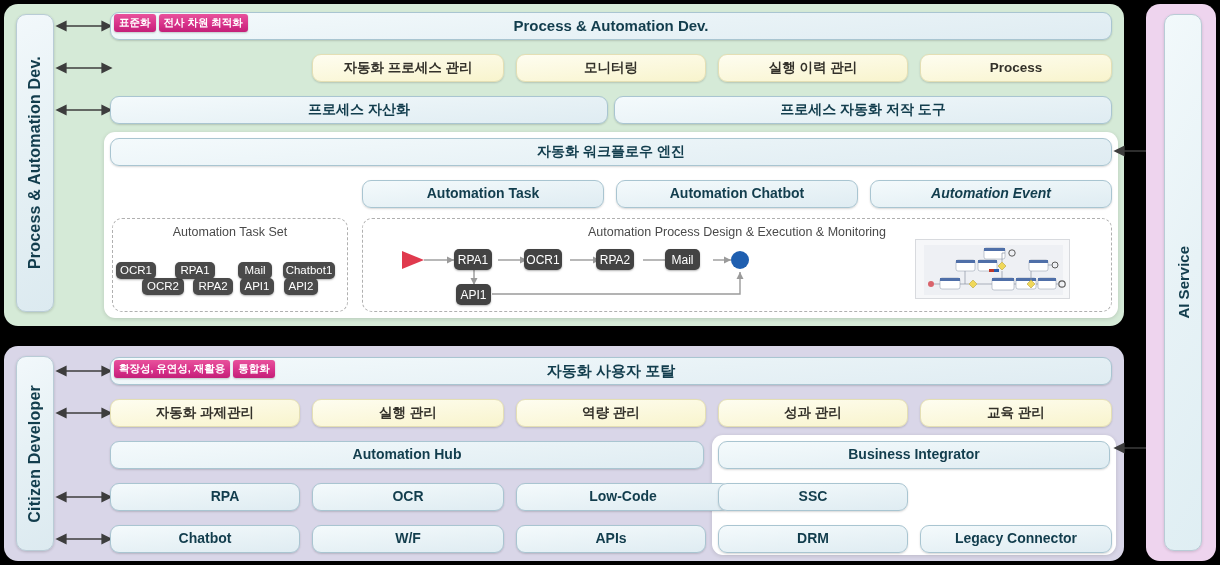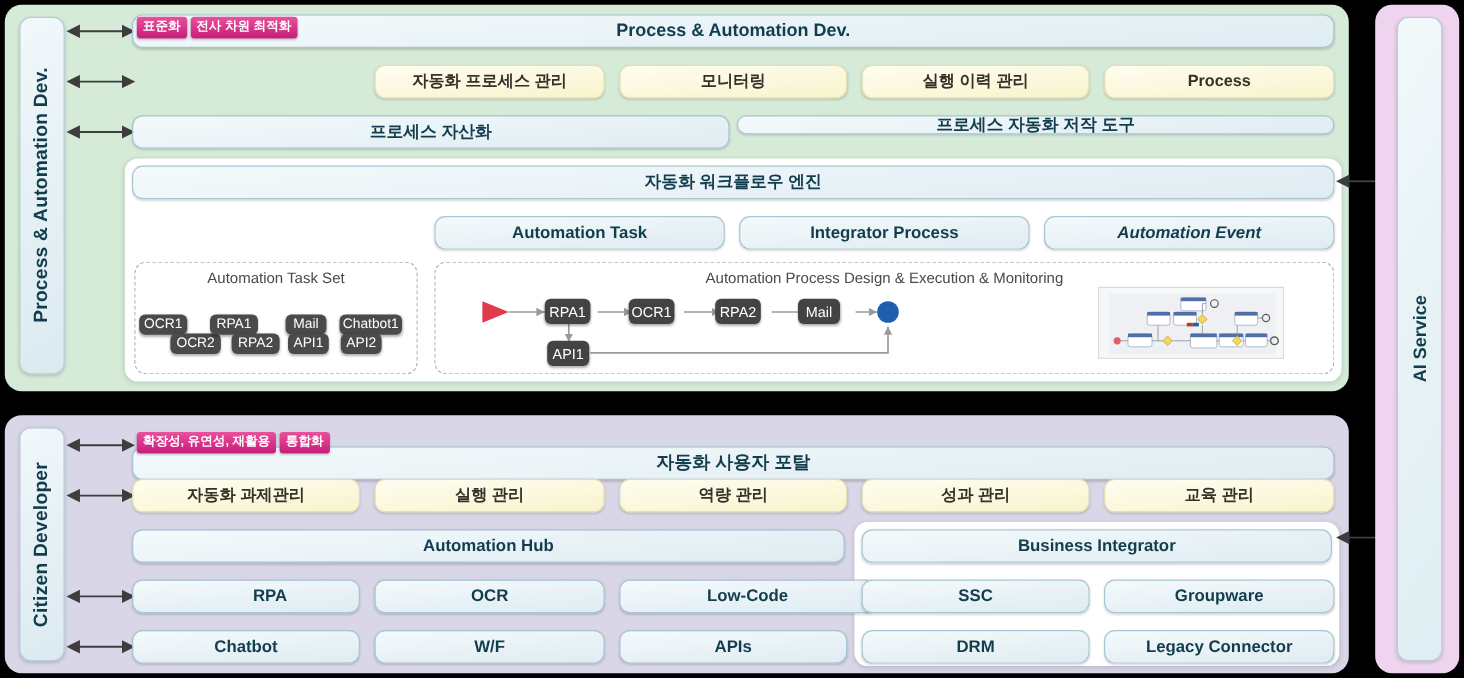--- a/index.html
+++ b/index.html
@@ -183,28 +183,28 @@
     <div class="badge">표준화</div>
     <div class="badge">전사 차원 최적화</div>
   </div>
 
   <div class="box cream" style="left:312px;top:54px;width:192px;height:28px;font-size:13.5px;">자동화 프로세스 관리</div>
   <div class="box cream" style="left:516px;top:54px;width:190px;height:28px;font-size:13.5px;">모니터링</div>
   <div class="box cream" style="left:718px;top:54px;width:190px;height:28px;font-size:13.5px;text-align:right;">실행 이력 관리</div>
   <div class="box cream" style="left:920px;top:54px;width:192px;height:28px;font-size:13.5px;">Process</div>
 
   <div class="box blue" style="left:110px;top:96px;width:498px;height:28px;font-size:14px;">프로세스 자산화</div>
-  <div class="box blue" style="left:614px;top:96px;width:498px;height:16px;font-size:14px;">프로세스 자동화 저작 도구</div>
+  <div class="box blue" style="left:614px;top:96px;width:498px;height:28px;font-size:14px;">프로세스 자동화 저작 도구</div>
 
   <div class="whitewrap" style="left:104px;top:132px;width:1014px;height:186px;"></div>
 
   <div class="box blue" style="left:110px;top:138px;width:1002px;height:28px;font-size:14px;">자동화 워크플로우 엔진</div>
 
   <div class="box blue" style="left:362px;top:180px;width:242px;height:28px;font-size:14px;">Automation Task</div>
-  <div class="box blue" style="left:616px;top:180px;width:242px;height:28px;font-size:14px;">Integrator Process</div>
+  <div class="box blue" style="left:616px;top:180px;width:242px;height:28px;font-size:14px;">Automation Chatbot</div>
   <div class="box blue" style="left:870px;top:180px;width:242px;height:28px;font-size:14px;font-style:italic;">Automation Event</div>
 
   <div class="dashed" style="left:112px;top:218px;width:236px;height:94px;">
     <div class="dashed-title">Automation Task Set</div>
   </div>
   <div class="chip" style="left:116px;top:262px;width:40px;height:17px;">OCR1</div>
   <div class="chip" style="left:142px;top:278px;width:42px;height:17px;">OCR2</div>
   <div class="chip" style="left:175px;top:262px;width:40px;height:17px;">RPA1</div>
   <div class="chip" style="left:193px;top:278px;width:40px;height:17px;">RPA2</div>
   <div class="chip" style="left:238px;top:262px;width:34px;height:17px;">Mail</div>
@@ -310,42 +310,41 @@
     <svg width="44" height="14" viewBox="0 0 44 14">
         <line x1="3" y1="7" x2="41" y2="7" stroke="#3d3d3d" stroke-width="1.6" marker-start="url(#ahL)" marker-end="url(#ahR)"></line>
       </svg>
   </div>
   <div class="arrow" style="left:62px;top:532px;width:44px;">
     <svg width="44" height="14" viewBox="0 0 44 14">
         <line x1="3" y1="7" x2="41" y2="7" stroke="#3d3d3d" stroke-width="1.6" marker-start="url(#ahL)" marker-end="url(#ahR)"></line>
       </svg>
   </div>
 
-  <div class="box blue" style="left:110px;top:357px;width:1002px;height:28px;font-size:15px;margin-top:15px;">자동화 사용자 포탈</div>
+  <div class="box blue" style="left:110px;top:357px;width:1002px;height:28px;font-size:15px;">자동화 사용자 포탈</div>
   <div class="badges" style="left:114px;top:360px;">
     <div class="badge">확장성, 유연성, 재활용</div>
     <div class="badge">통합화</div>
   </div>
 
   <div class="box cream" style="left:110px;top:399px;width:190px;height:28px;font-size:13.5px;">자동화 과제관리</div>
   <div class="box cream" style="left:312px;top:399px;width:192px;height:28px;font-size:13.5px;">실행 관리</div>
   <div class="box cream" style="left:516px;top:399px;width:190px;height:28px;font-size:13.5px;">역량 관리</div>
   <div class="box cream" style="left:718px;top:399px;width:190px;height:28px;font-size:13.5px;">성과 관리</div>
   <div class="box cream" style="left:920px;top:399px;width:192px;height:28px;font-size:13.5px;">교육 관리</div>
 
   <div class="whitewrap" style="left:712px;top:435px;width:404px;height:120px;"></div>
 
   <div class="box blue" style="left:110px;top:441px;width:594px;height:28px;font-size:14px;">Automation Hub</div>
   <div class="box blue" style="left:718px;top:441px;width:392px;height:28px;font-size:14px;">Business Integrator</div>
 
   <div class="box blue" style="left:110px;top:483px;width:190px;height:28px;font-size:14px;padding-left:40px;">RPA</div>
   <div class="box blue" style="left:312px;top:483px;width:192px;height:28px;font-size:14px;">OCR</div>
   <div class="box blue" style="left:516px;top:483px;width:214px;height:28px;font-size:14px;">Low-Code</div>
   <div class="box blue" style="left:718px;top:483px;width:190px;height:28px;font-size:14px;">SSC</div>
-  <div class="box blue" style="left:920px;top:483px;width:192px;height:28px;font-size:14px;">Groupware</div>
 
   <div class="box blue" style="left:312px;top:525px;width:192px;height:28px;font-size:14px;">W/F</div>
   <div class="box blue" style="left:110px;top:525px;width:190px;height:28px;font-size:14px;">Chatbot</div>
   <div class="box blue" style="left:516px;top:525px;width:190px;height:28px;font-size:14px;">APIs</div>
   <div class="box blue" style="left:718px;top:525px;width:190px;height:28px;font-size:14px;">DRM</div>
   <div class="box blue" style="left:920px;top:525px;width:192px;height:28px;font-size:14px;">Legacy Connector</div>
 
   <div class="arrow" style="left:1122px;top:441px;width:44px;">
     <svg width="44" height="14" viewBox="0 0 44 14">
         <line x1="1" y1="7" x2="42" y2="7" stroke="#3d3d3d" stroke-width="1.6" marker-start="url(#ahL)" marker-end="url(#ahR)"></line>

